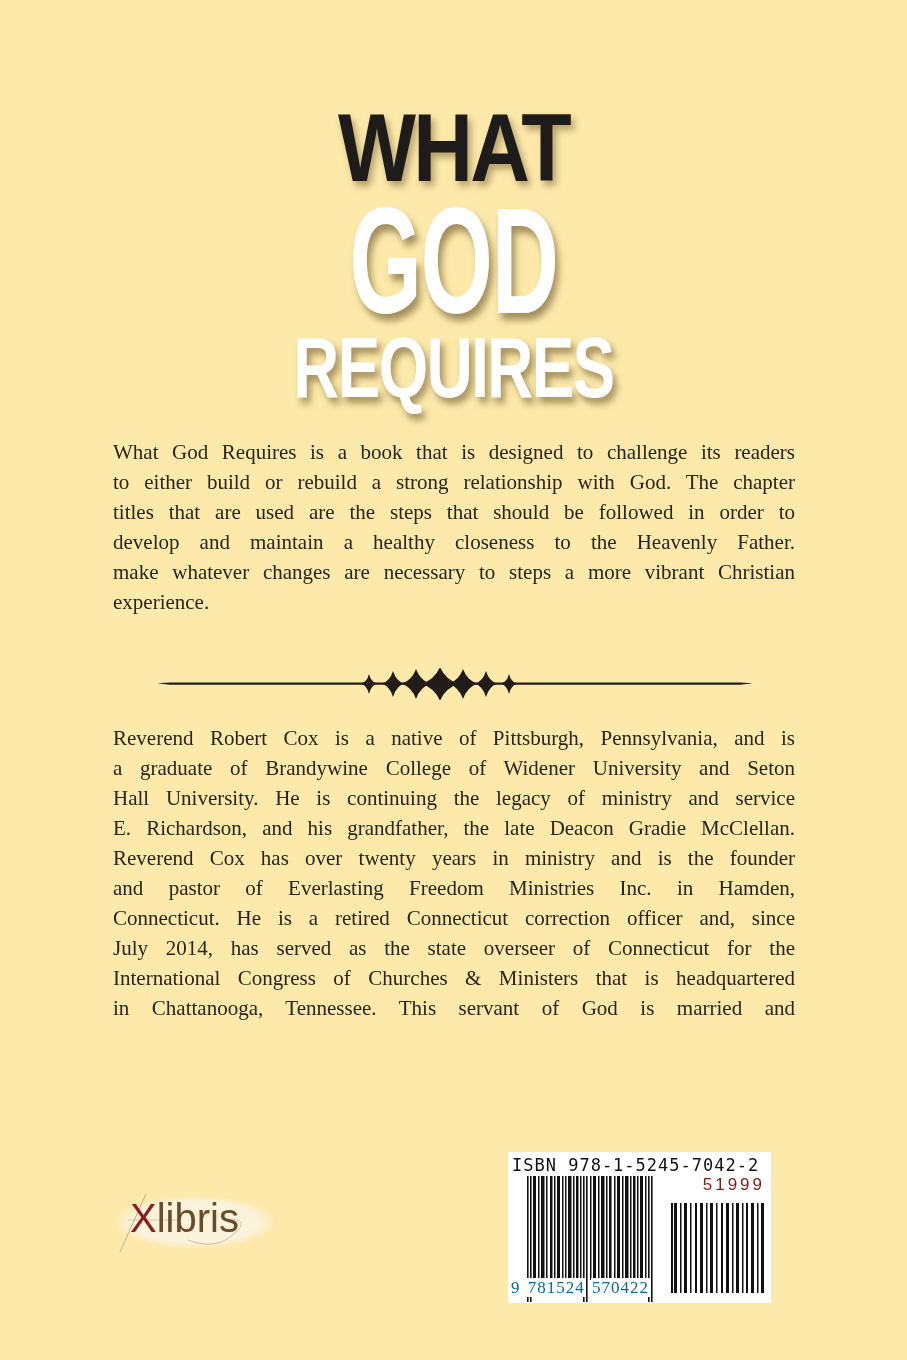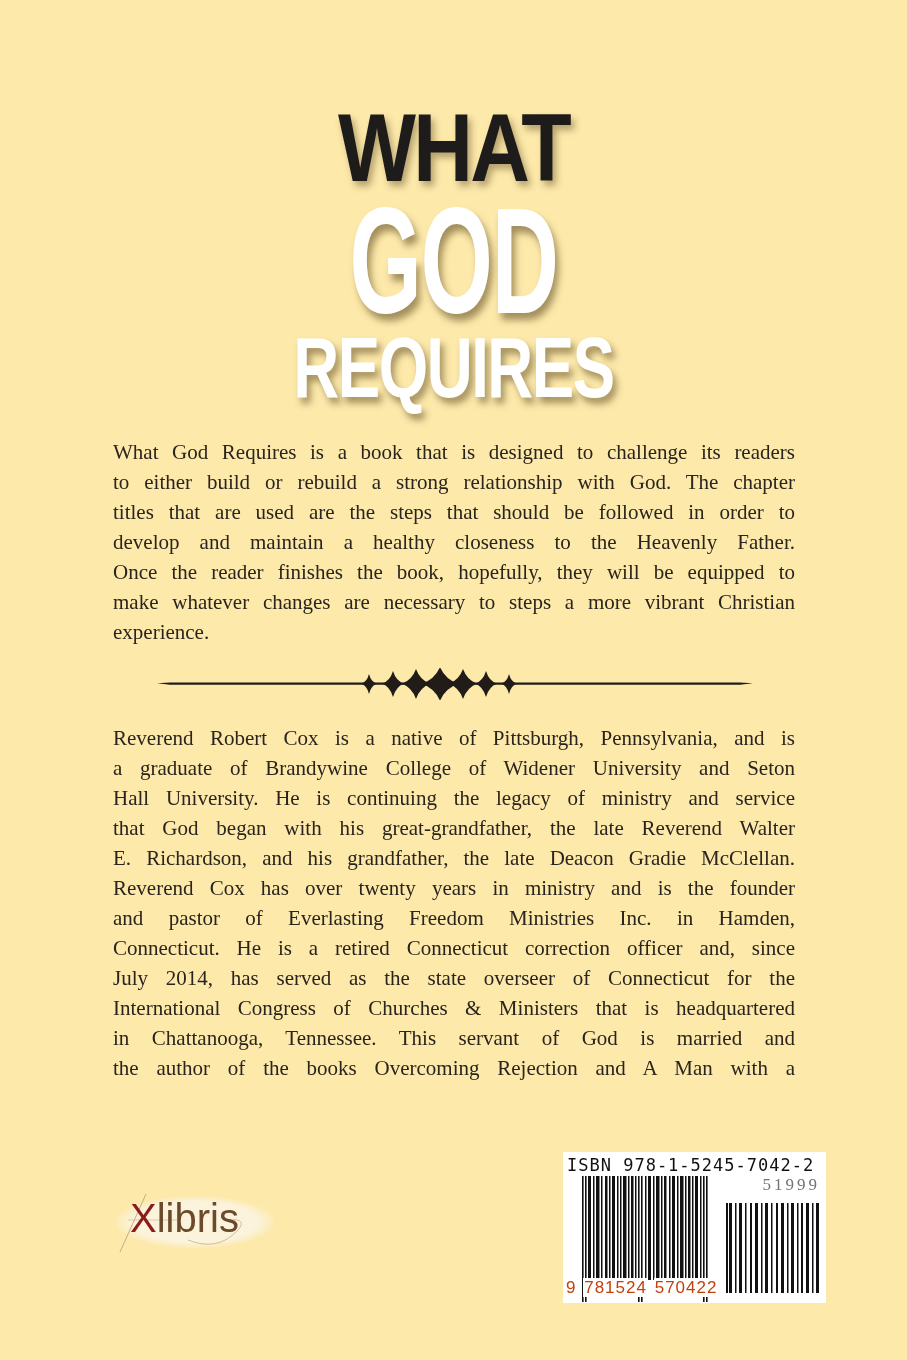--- a/index.html
+++ b/index.html
@@ -45,39 +45,39 @@
       text-align: justify; text-align-last: justify;
       white-space: nowrap; overflow: visible;
     }
     .para .ln.last { text-align-last: left; }
     .para-desc { top: 437px; }
     .para-bio { top: 723px; }
     .divider {
       position: absolute; left: 150px; top: 668px; width: 610px; height: 32px;
     }
     .isbn-box {
-      position: absolute; left: 563px; top: 1152px; width: 263px; height: 151px;
+      position: absolute; left: 508px; top: 1152px; width: 263px; height: 151px;
       background: #ffffff;
     }
     .isbn-text {
       position: absolute; left: 4px; top: 3px;
       font-family: "DejaVu Sans Mono", "Liberation Mono", monospace;
       font-size: 17px; color: #111; letter-spacing: 1px; white-space: nowrap;
     }
     .price-text {
       position: absolute; right: 6px; top: 23px;
-      font-family: Liberation Serif, serif;
-      font-size: 17px; color: #737373; letter-spacing: 3px;
+      font-family: Liberation Sans, sans-serif;
+      font-size: 17px; color: #7f1d1d; letter-spacing: 3px;
     }
     .bars-main { position: absolute; left: 8px; top: 24px; width: 146px; height: 126px; }
     .bars-price { position: absolute; left: 163px; top: 51px; width: 94px; height: 90px; }
     .ean-digits {
       position: absolute; left: 2px; top: 126px;
-      font-family: Liberation Sans, sans-serif;
-      font-size: 17px; color: #c2410c; letter-spacing: 1px; white-space: nowrap;
+      font-family: Liberation Serif, serif;
+      font-size: 17px; color: #0369a1; letter-spacing: 1px; white-space: nowrap;
       background: transparent;
     }
     .ean-digits span { background: #fff; padding: 0 1px; }
     .logo {
       position: absolute; left: 108px; top: 1190px; width: 170px; height: 70px;
     }
     .logo-oval {
       position: absolute; left: 8px; top: 6px; width: 158px; height: 52px;
       border-radius: 50%;
       background: radial-gradient(ellipse at center, #fbf3dc 55%, rgba(251,243,220,0) 75%);
@@ -96,21 +96,20 @@
 
   <div class="title-line title-what">WHAT</div>
   <div class="title-line title-god">GOD</div>
   <div class="title-line title-requires">REQUIRES</div>
 
   <div class="para para-desc">
     <span class="ln">What God Requires is a book that is designed to challenge its readers</span>
     <span class="ln">to either build or rebuild a strong relationship with God. The chapter</span>
     <span class="ln">titles that are used are the steps that should be followed in order to</span>
     <span class="ln">develop and maintain a healthy closeness to the Heavenly Father.</span>
-    <span class="ln">Once the reader finishes the book, hopefully, they will be equipped to</span>
     <span class="ln">make whatever changes are necessary to steps a more vibrant Christian</span>
     <span class="ln last">experience.</span>
   </div>
 
   <svg class="divider" viewBox="0 0 610 32" xmlns="http://www.w3.org/2000/svg">
     <path d="M7 15.2 L20 14.6 L590 14.6 L603 15.2 L590 16.8 L20 16.8 Z" fill="#221c18"></path>
     <g fill="#221c18">
       <path d="M219 6 Q221 14 227 15.7 Q221 17.4 219 26 Q217 17.4 211 15.7 Q217 14 219 6 Z"></path>
       <path d="M243 3 Q246 13 254 15.7 Q246 18.4 243 29 Q240 18.4 232 15.7 Q240 13 243 3 Z"></path>
       <path d="M266 1 Q270 12 280 15.7 Q270 19.4 266 31 Q262 19.4 252 15.7 Q262 12 266 1 Z"></path>
@@ -118,29 +117,27 @@
       <path d="M313 1 Q317 12 327 15.7 Q317 19.4 313 31 Q309 19.4 299 15.7 Q309 12 313 1 Z"></path>
       <path d="M336 3 Q339 13 347 15.7 Q339 18.4 336 29 Q333 18.4 325 15.7 Q333 13 336 3 Z"></path>
       <path d="M359 6 Q361 14 367 15.7 Q361 17.4 359 26 Q357 17.4 351 15.7 Q357 14 359 6 Z"></path>
     </g>
   </svg>
 
   <div class="para para-bio">
     <span class="ln">Reverend Robert Cox is a native of Pittsburgh, Pennsylvania, and is</span>
     <span class="ln">a graduate of Brandywine College of Widener University and Seton</span>
     <span class="ln">Hall University. He is continuing the legacy of ministry and service</span>
-    <span class="ln">that God began with his great-grandfather, the late Reverend Walter</span>
     <span class="ln">E. Richardson, and his grandfather, the late Deacon Gradie McClellan.</span>
     <span class="ln">Reverend Cox has over twenty years in ministry and is the founder</span>
     <span class="ln">and pastor of Everlasting Freedom Ministries Inc. in Hamden,</span>
     <span class="ln">Connecticut. He is a retired Connecticut correction officer and, since</span>
     <span class="ln">July 2014, has served as the state overseer of Connecticut for the</span>
     <span class="ln">International Congress of Churches &amp; Ministers that is headquartered</span>
     <span class="ln">in Chattanooga, Tennessee. This servant of God is married and</span>
-    <span class="ln">the author of the books Overcoming Rejection and A Man with a</span>
   </div>
 
   <div class="logo">
     <div class="logo-oval"></div>
     <svg style="position:absolute;left:0;top:0;width:170px;height:70px;" viewBox="0 0 170 70" xmlns="http://www.w3.org/2000/svg">
       <path d="M12 62 L38 4" stroke="#b89a7a" stroke-width="0.8" fill="none"></path>
       <path d="M20 30 L70 30" stroke="#c9ae8c" stroke-width="0.6" fill="none"></path>
       <path d="M80 50 Q110 62 130 40 Q140 28 120 30" stroke="#c9ae8c" stroke-width="0.8" fill="none"></path>
     </svg>
     <div class="logo-text"><span class="logo-x">X</span><span>libris</span></div>

